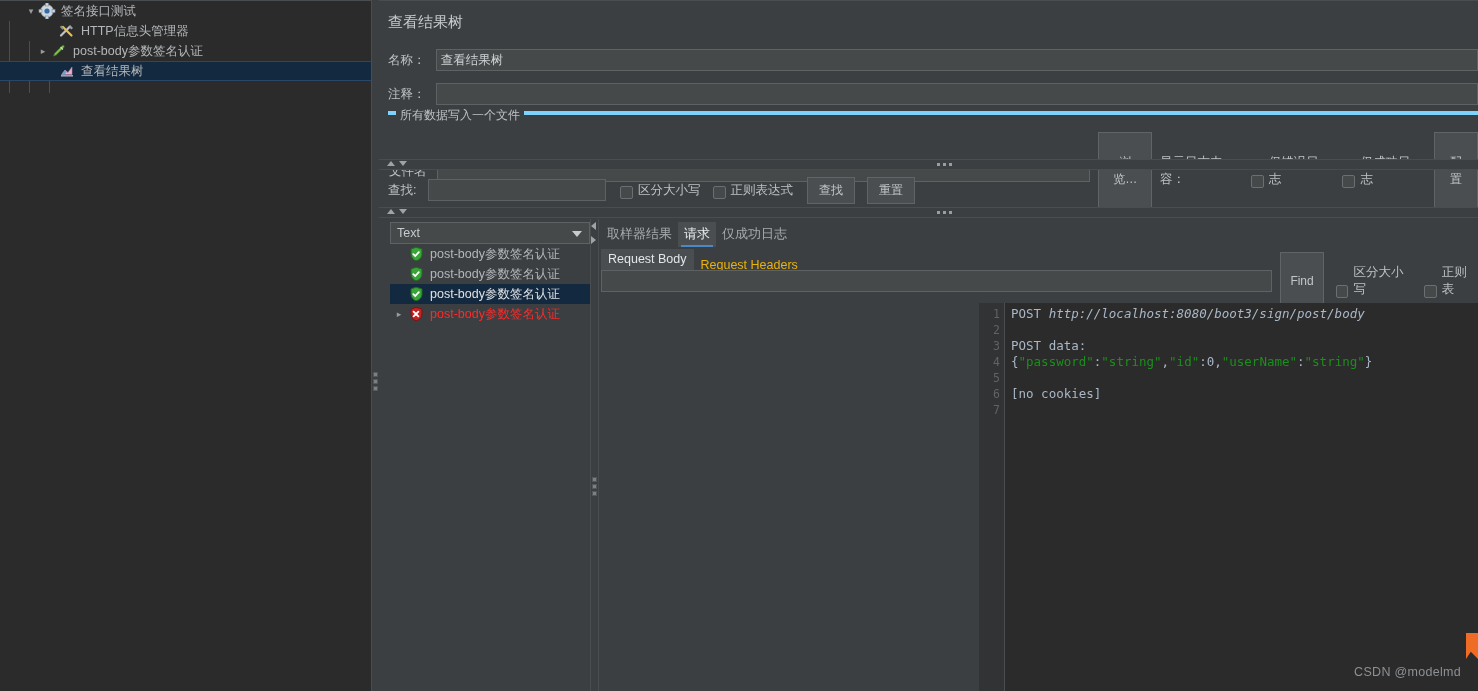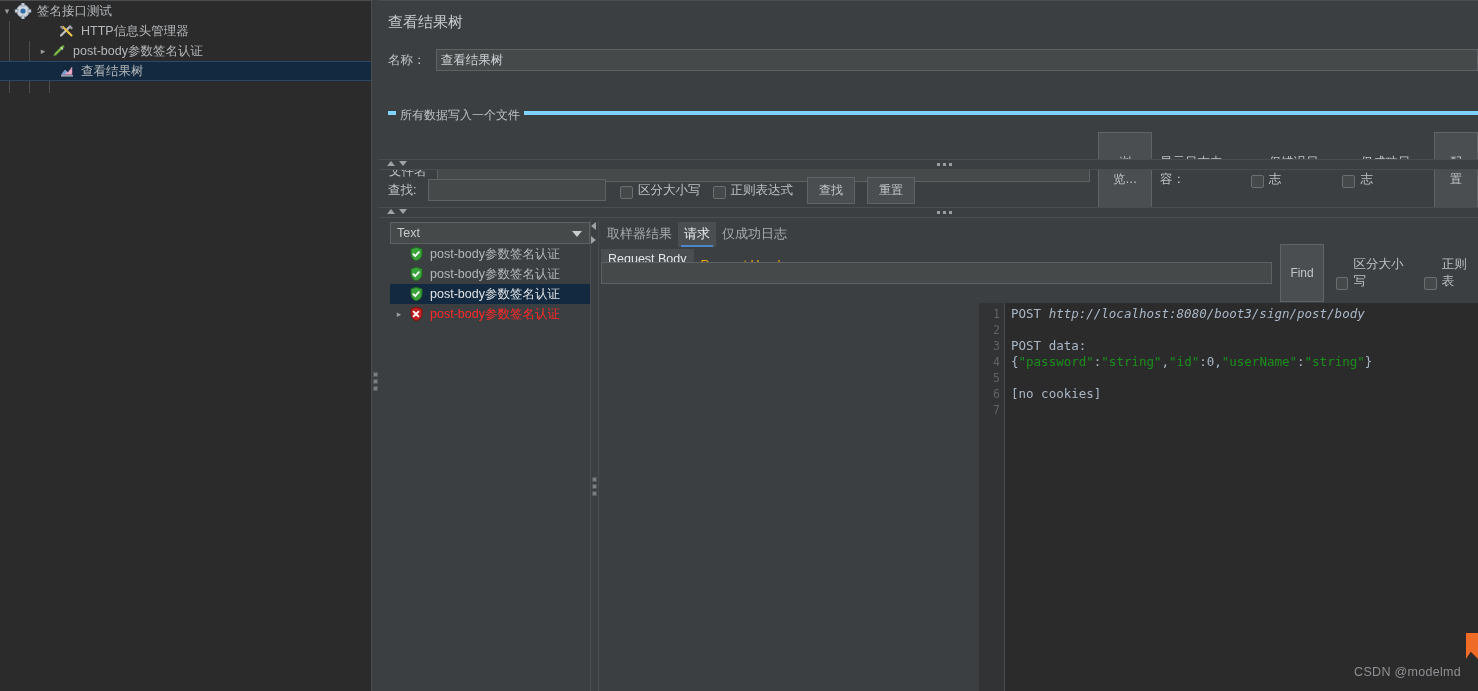--- a/index.html
+++ b/index.html
@@ -179,21 +179,21 @@
 <body>
 
 <div id="app">
 
   <div id="tree-panel">
     <div class="guide" style="left:9px; top:20px; height:72px;"></div>
     <div class="guide" style="left:29px; top:40px; height:52px;"></div>
     <div class="guide" style="left:49px; top:60px; height:32px;"></div>
 
 
-    <div class="tree-row" style="">
+    <div class="tree-row" style="padding-left:24px;">
       <span class="twisty open"></span>
       <span class="t-icon">
         <svg width="18" height="16" viewBox="0 0 18 16">
           <g transform="translate(9,8)">
             <circle r="6.4" fill="#cfd6dd" stroke="#7e8c9b" stroke-width="0.7"></circle>
             <g fill="#cfd6dd" stroke="#7e8c9b" stroke-width="0.6">
               <rect x="-1.4" y="-8" width="2.8" height="3"></rect>
               <rect x="-1.4" y="5" width="2.8" height="3"></rect>
               <rect x="-8" y="-1.4" width="3" height="2.8"></rect>
               <rect x="5" y="-1.4" width="3" height="2.8"></rect>
@@ -254,20 +254,24 @@
 
   <div id="main-panel">
 
     <div class="panel-title">查看结果树</div>
 
     <div class="form-row" style="top:47px; left:9px; right:0;">
       <span class="form-label" style="width:48px;">名称：</span>
       <input class="txt" style="width: 1050px;" value="查看结果树">
     </div>
 
+    <div class="form-row" style="top:81px; left:9px; right:0;">
+      <span class="form-label" style="width:48px;">注释：</span>
+      <input class="txt" style="width: 1050px;" value="">
+    </div>
 
     <div id="group-box">
       <div id="group-legend">所有数据写入一个文件</div>
       <div style="position:absolute; left:1px; top:17px; display:flex; align-items:center;">
         <span class="form-label" style="width:48px;">文件名</span>
         <input class="txt" style="width: 660px;" value="">
         <button class="btn" style="margin-left:8px; width:54px;">浏览…</button>
         <span class="form-label" style="margin-left:8px;">显示日志内容：</span>
         <label class="chk" style="margin-left:4px;">
           <span class="box"></span>
@@ -390,21 +394,21 @@
       <div class="tab">取样器结果</div>
       <div class="tab active underline">请求</div>
       <div class="tab">仅成功日志</div>
     </div>
 
     <div class="tabs" style="left:222px; top:248px;">
       <div class="subtab active">Request Body</div>
       <div class="subtab">Request Headers</div>
     </div>
 
-    <div class="form-row" style="top:260px; left:222px; right:0;">
+    <div class="form-row" style="top:268px; left:222px; right:0;">
       <input class="txt" style="width: 690px;" value="">
       <button class="btn" style="margin-left:8px; width:44px;">Find</button>
       <label class="chk" style="margin-left:12px;">
         <span class="box"></span>
         <span>区分大小写</span>
       </label>
       <label class="chk" style="margin-left:10px;">
         <span class="box"></span>
         <span>正则表</span>
       </label>

